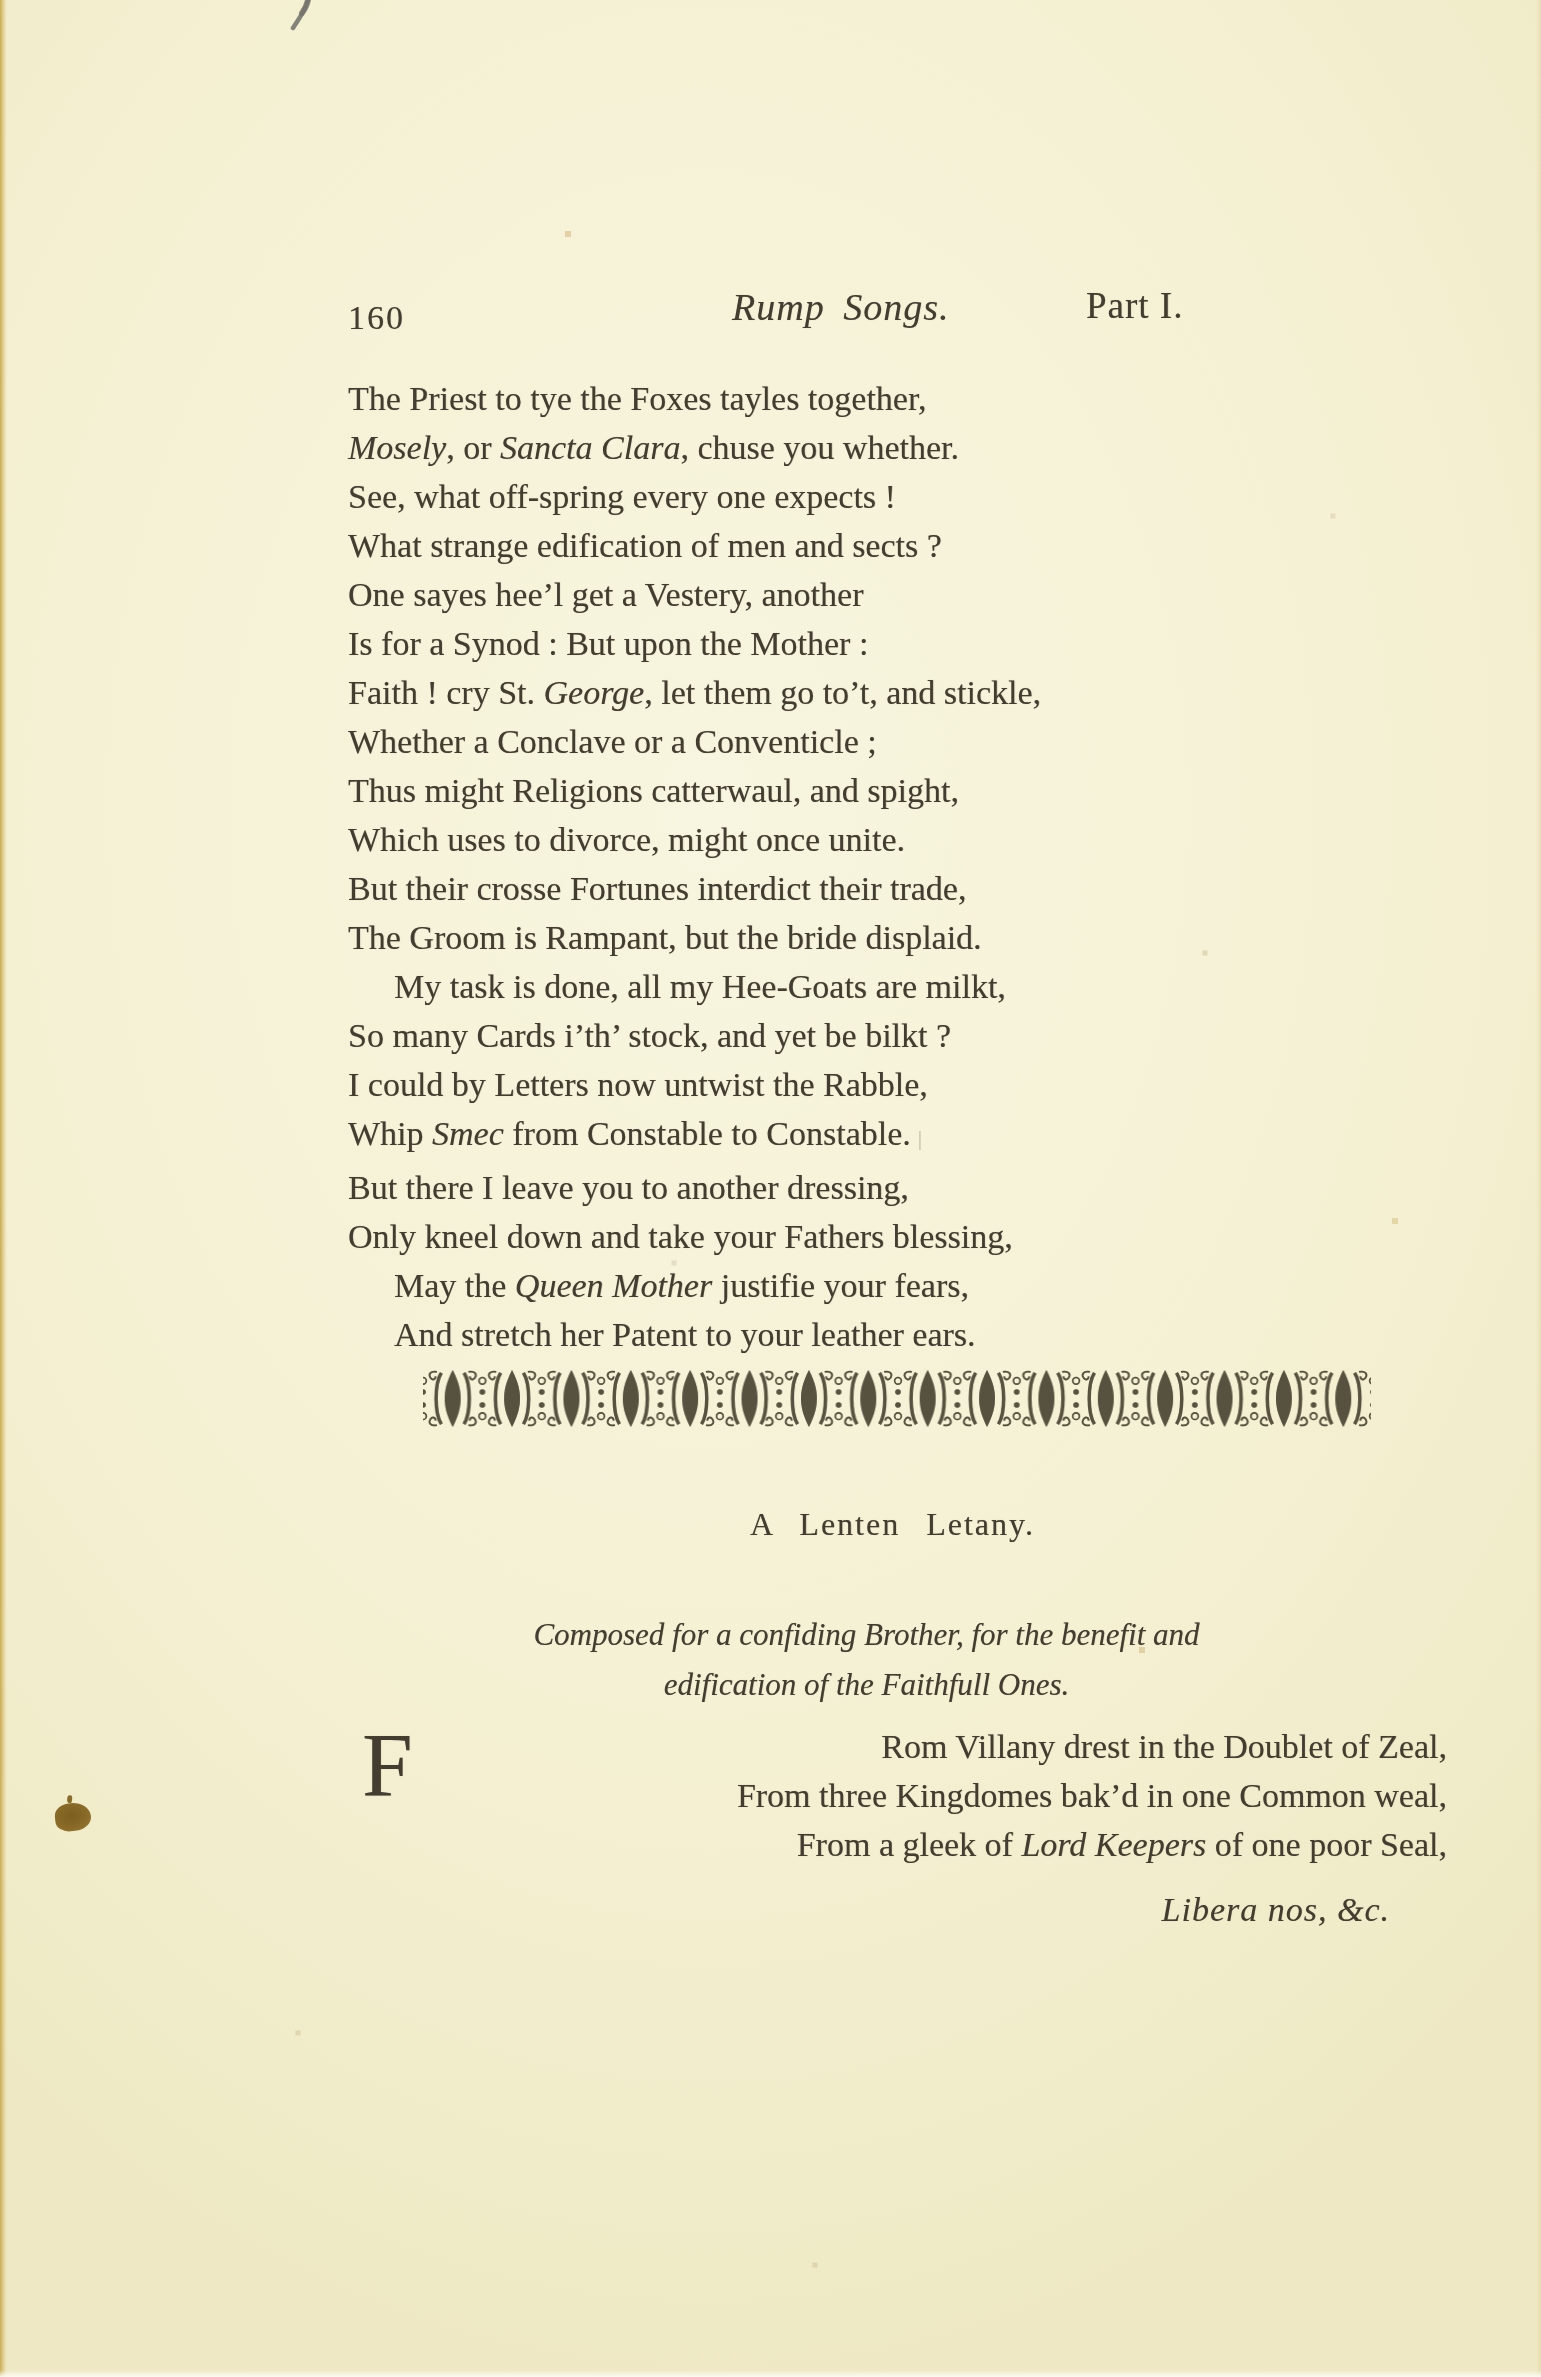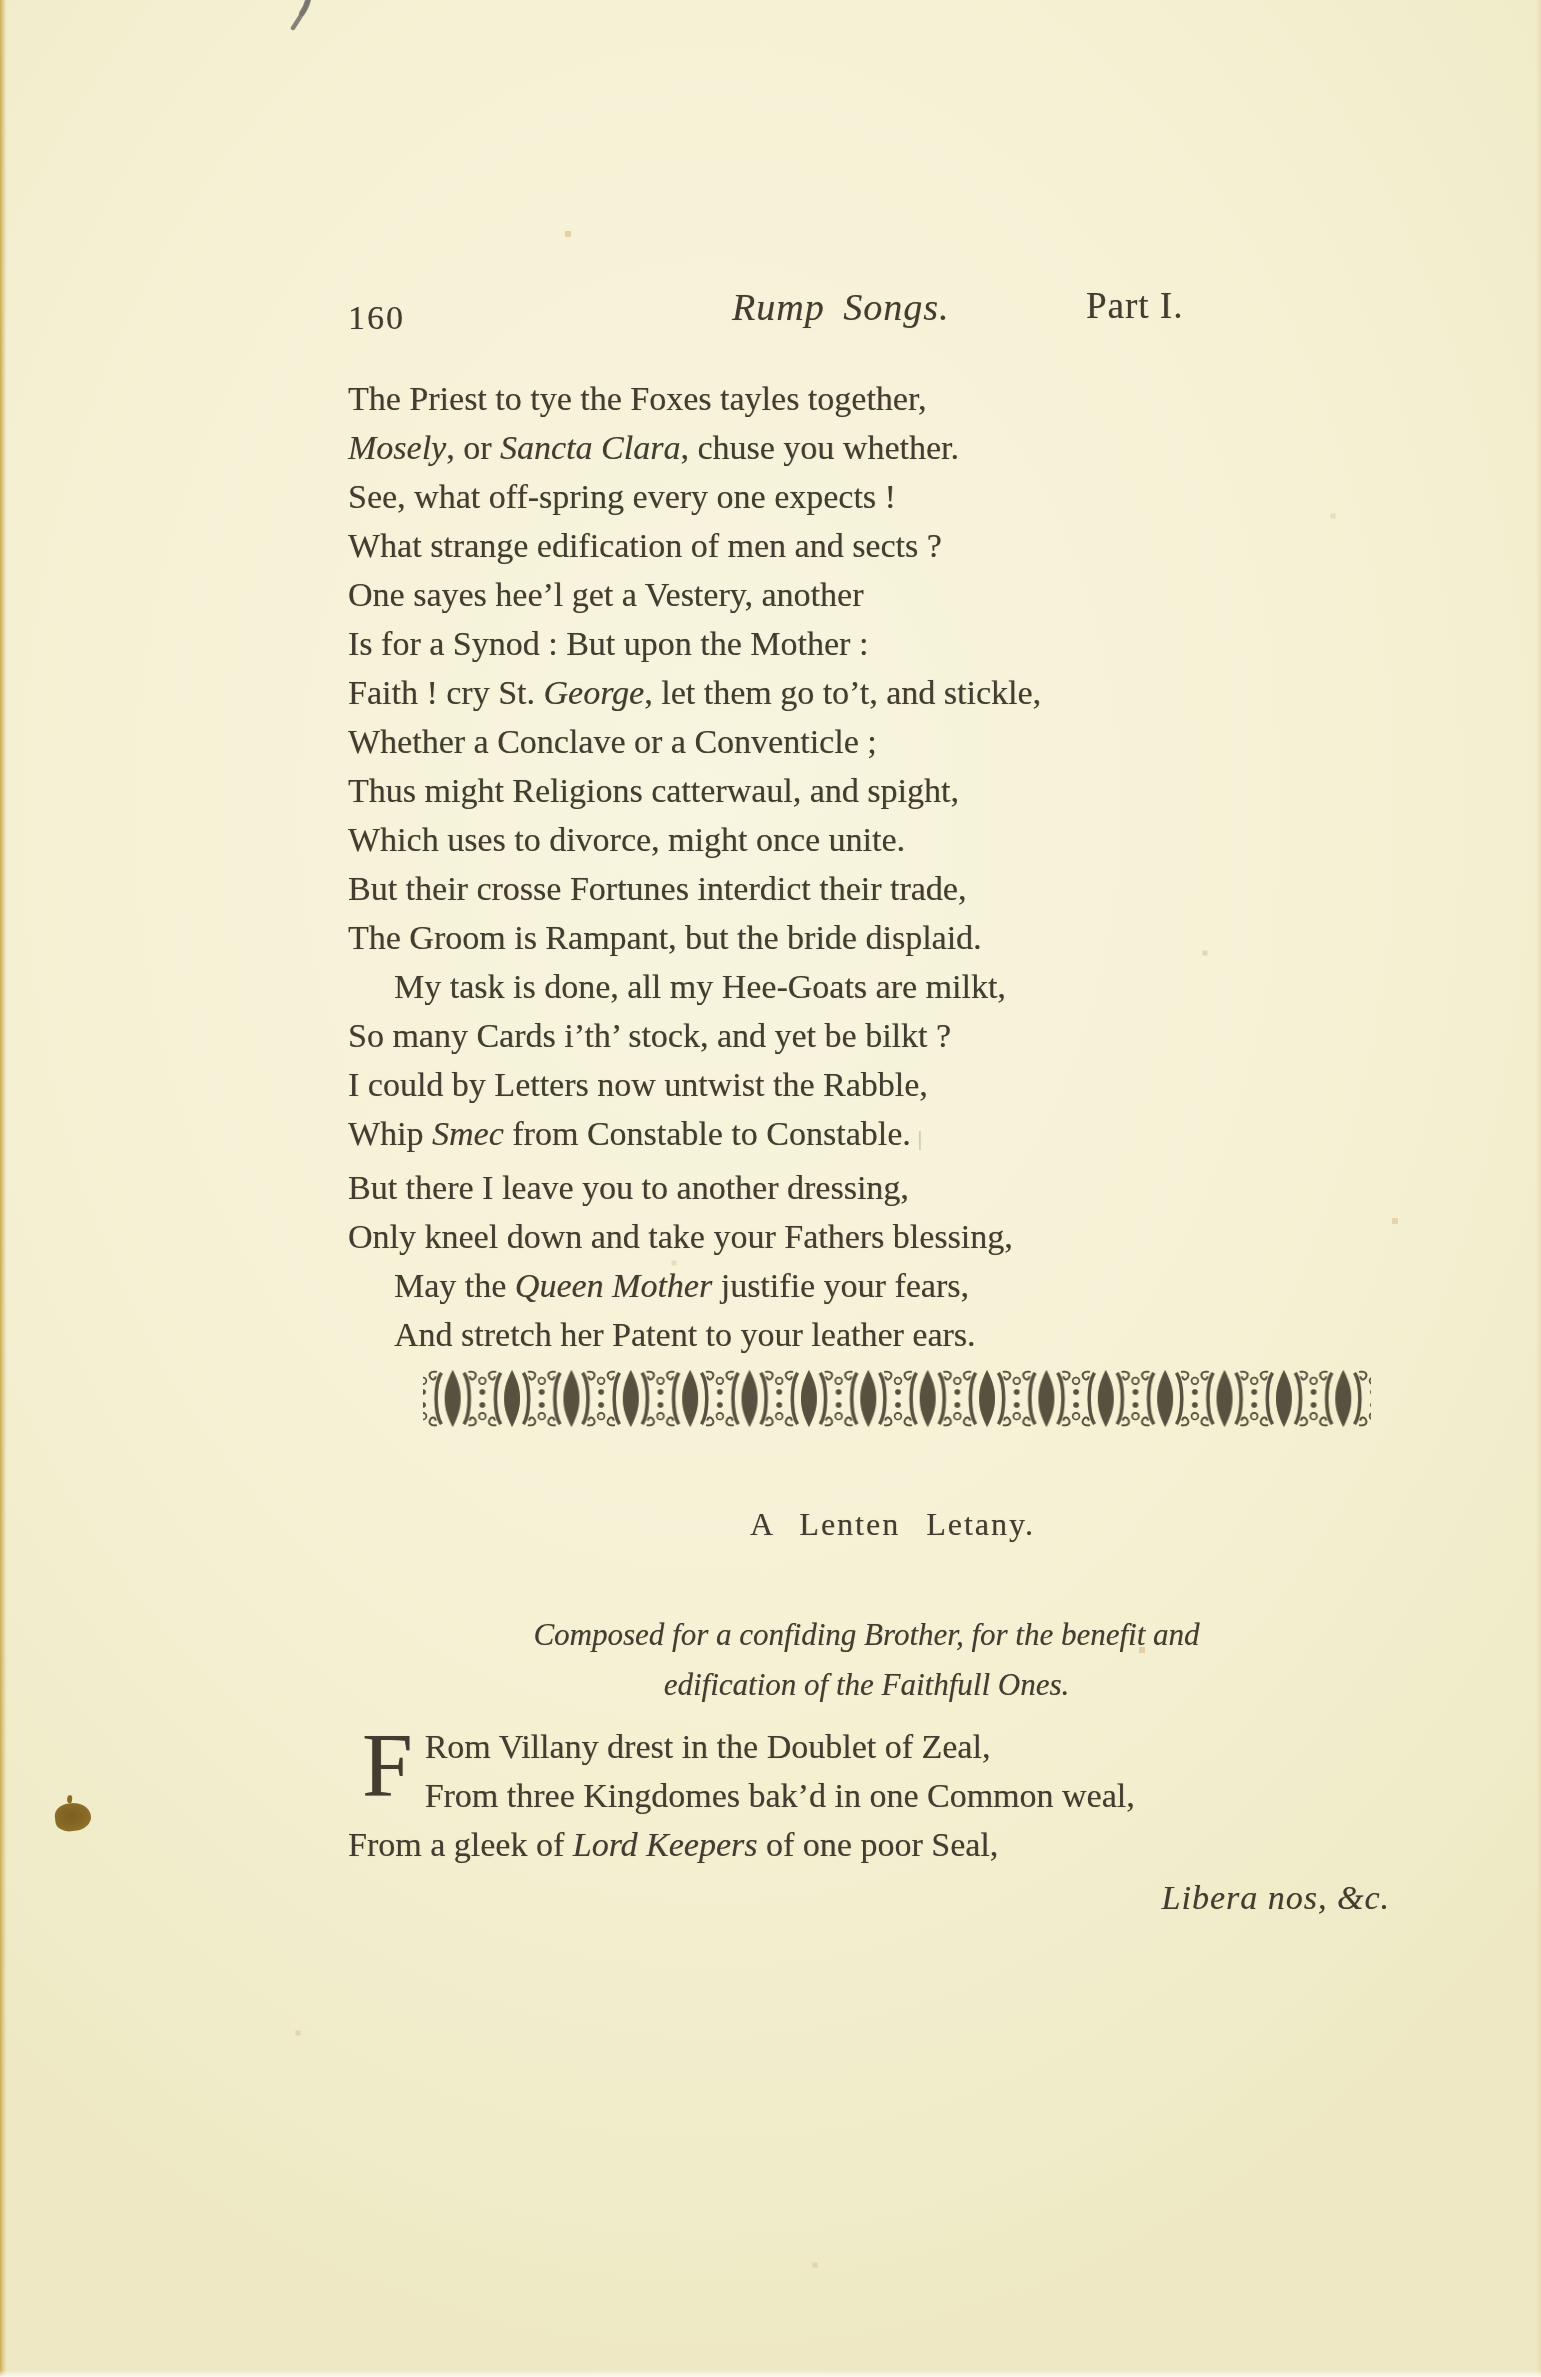--- a/index.html
+++ b/index.html
@@ -47,24 +47,24 @@
     filter:drop-shadow(0.3px 0.4px 0.4px rgba(64,56,36,0.35));}
 
   
   .sec-title{position:absolute;left:348px;top:1506px;width:1089px;text-align:center;
     font-size:32px;letter-spacing:2px;word-spacing:16px;white-space:nowrap;}
   .sec-subtitle{position:absolute;left:297px;top:1610px;width:1139px;text-align:center;
     font-style:italic;font-size:31px;line-height:50px;}
 
   
   .litany{position:absolute;left:348px;top:1722px;width:1099px;font-size:34px;line-height:49px;}
-  .litany .tline{white-space:nowrap;}
+  .litany .tline{white-space:nowrap;text-align:right;}
   .dropcap{float:left;font-size:91px;line-height:79px;height:91px;
     margin:4px 12px 0 14px;letter-spacing:0;}
-  .refrain{clear:both;text-align:right;padding-right:57px;font-style:italic;margin-top:4px;
+  .refrain{clear:both;text-align:right;padding-right:57px;font-style:italic;margin-top:16px;
     font-size:34px;letter-spacing:1px;}
 
   
   .penmark{position:absolute;left:290px;top:0;width:26px;height:32px;color:#70706a;}
   .stain{position:absolute;left:55px;top:1803px;width:36px;height:28px;
     background:radial-gradient(ellipse at 45% 45%, #7c5e1f 0%, var(--stain) 60%, #a1853d 100%);
     border-radius:46% 58% 52% 44%;transform:rotate(-6deg);}
   .stain::after{content:"";position:absolute;left:14px;top:-8px;width:5px;height:8px;
     background:var(--stain);border-radius:50% 50% 40% 60%;transform:rotate(14deg);}
   .speckles{position:absolute;left:0;top:0;width:2px;height:2px;background:transparent;

